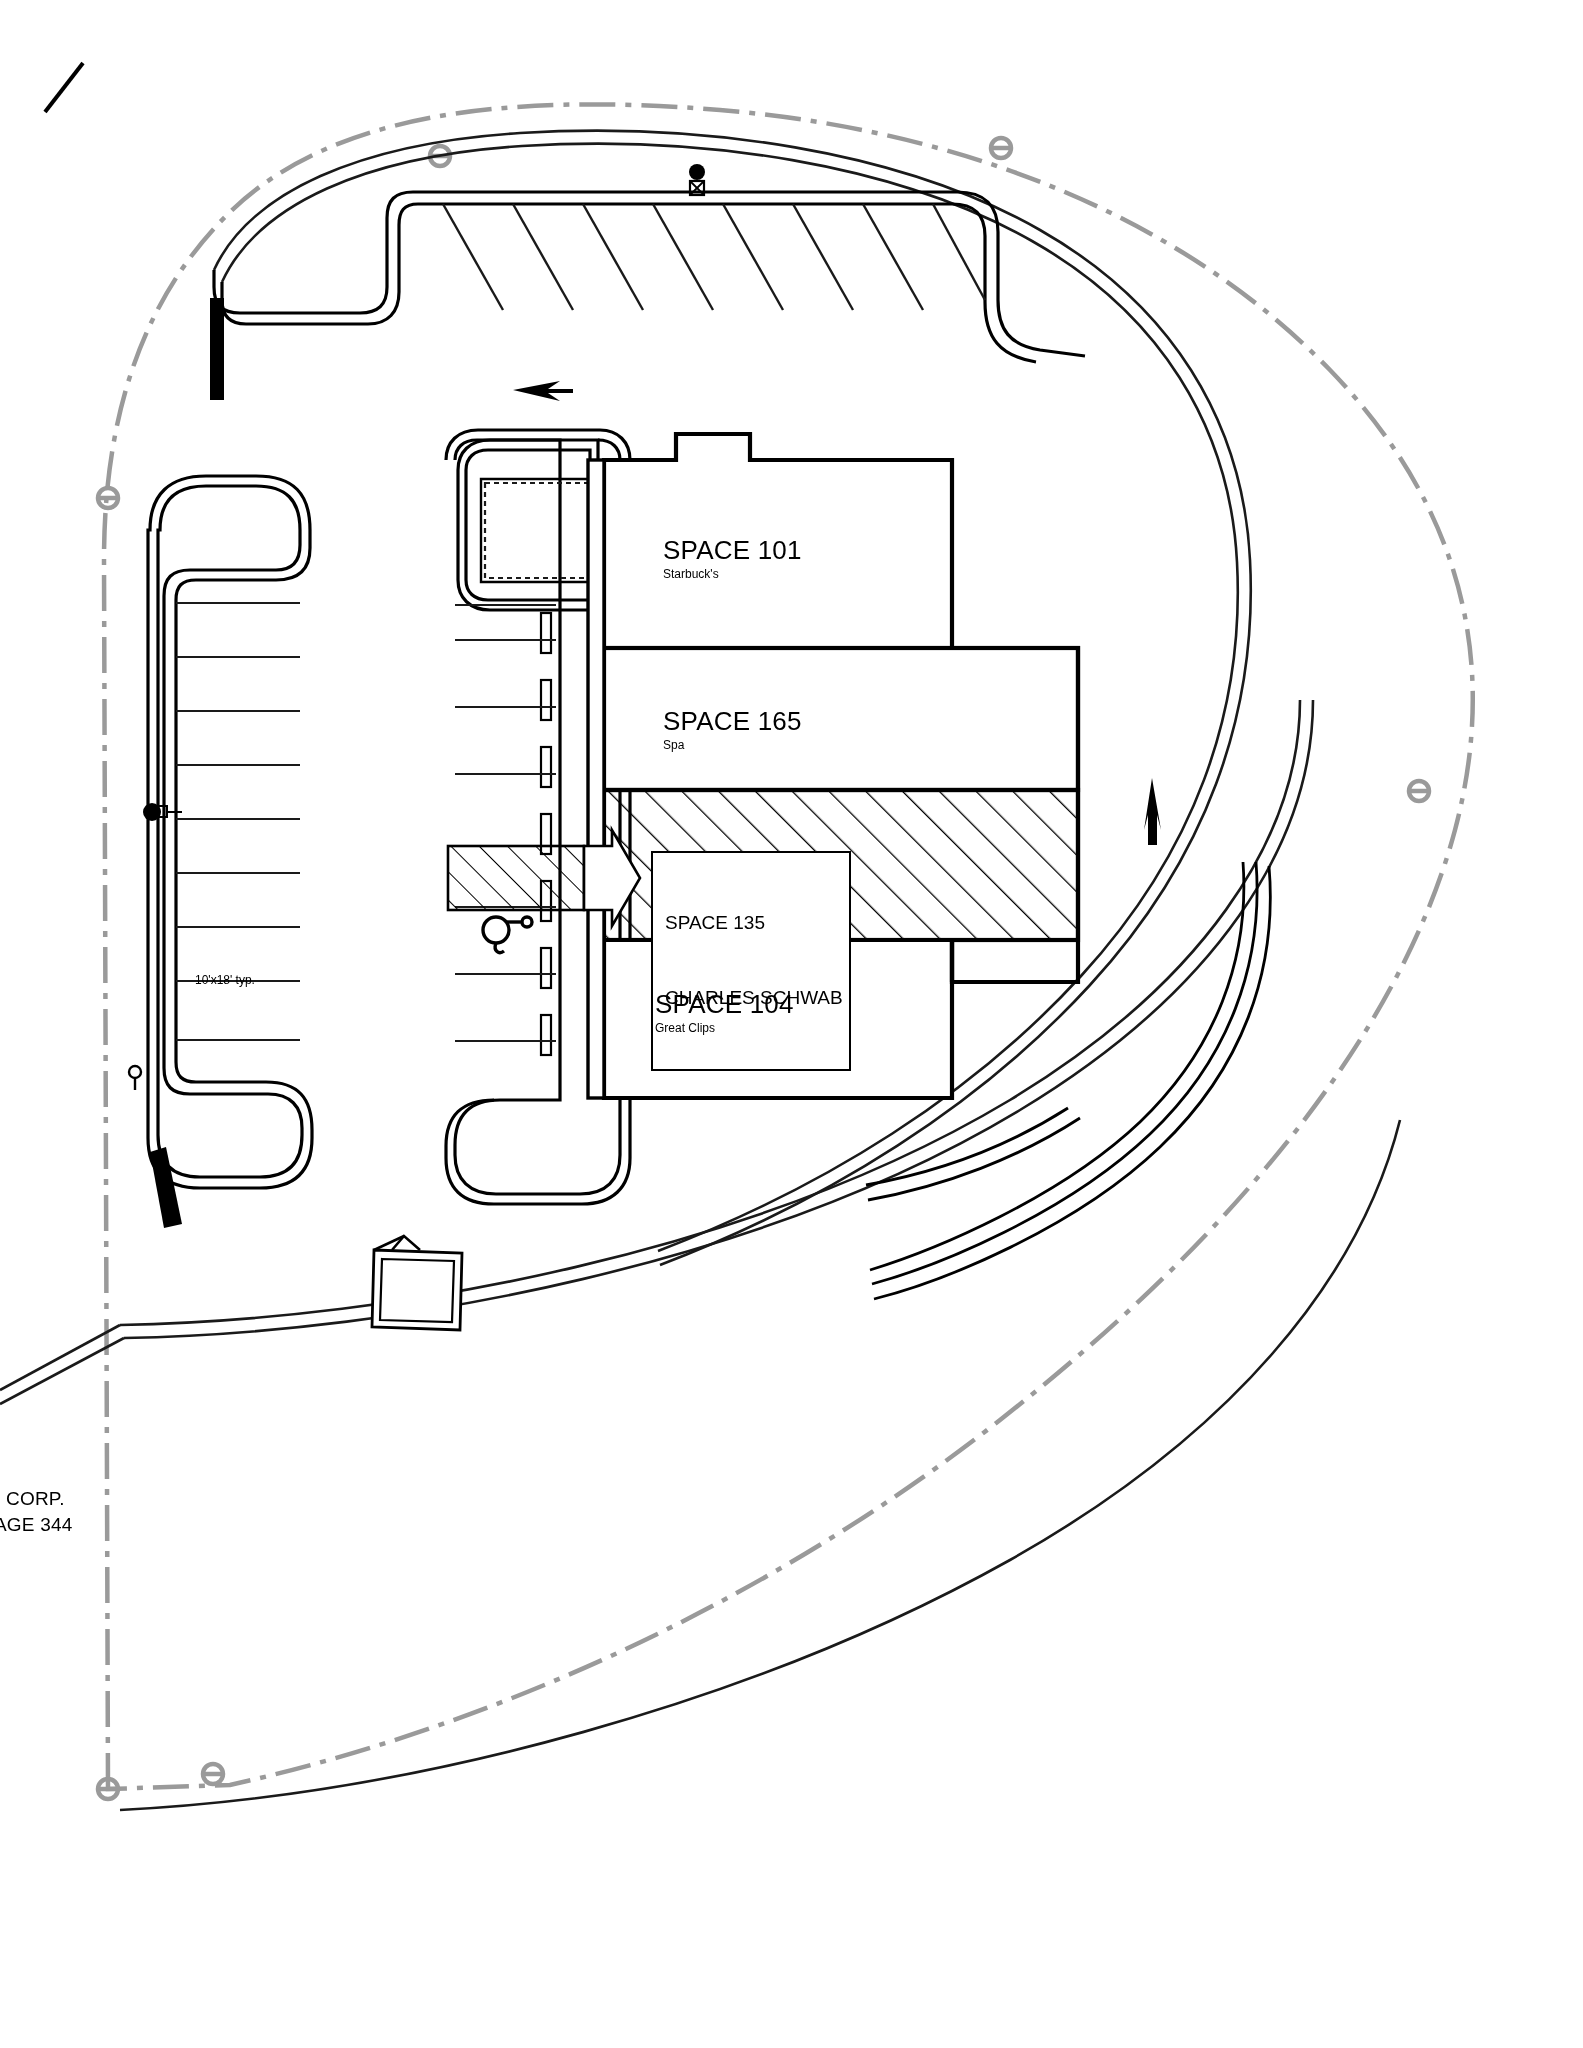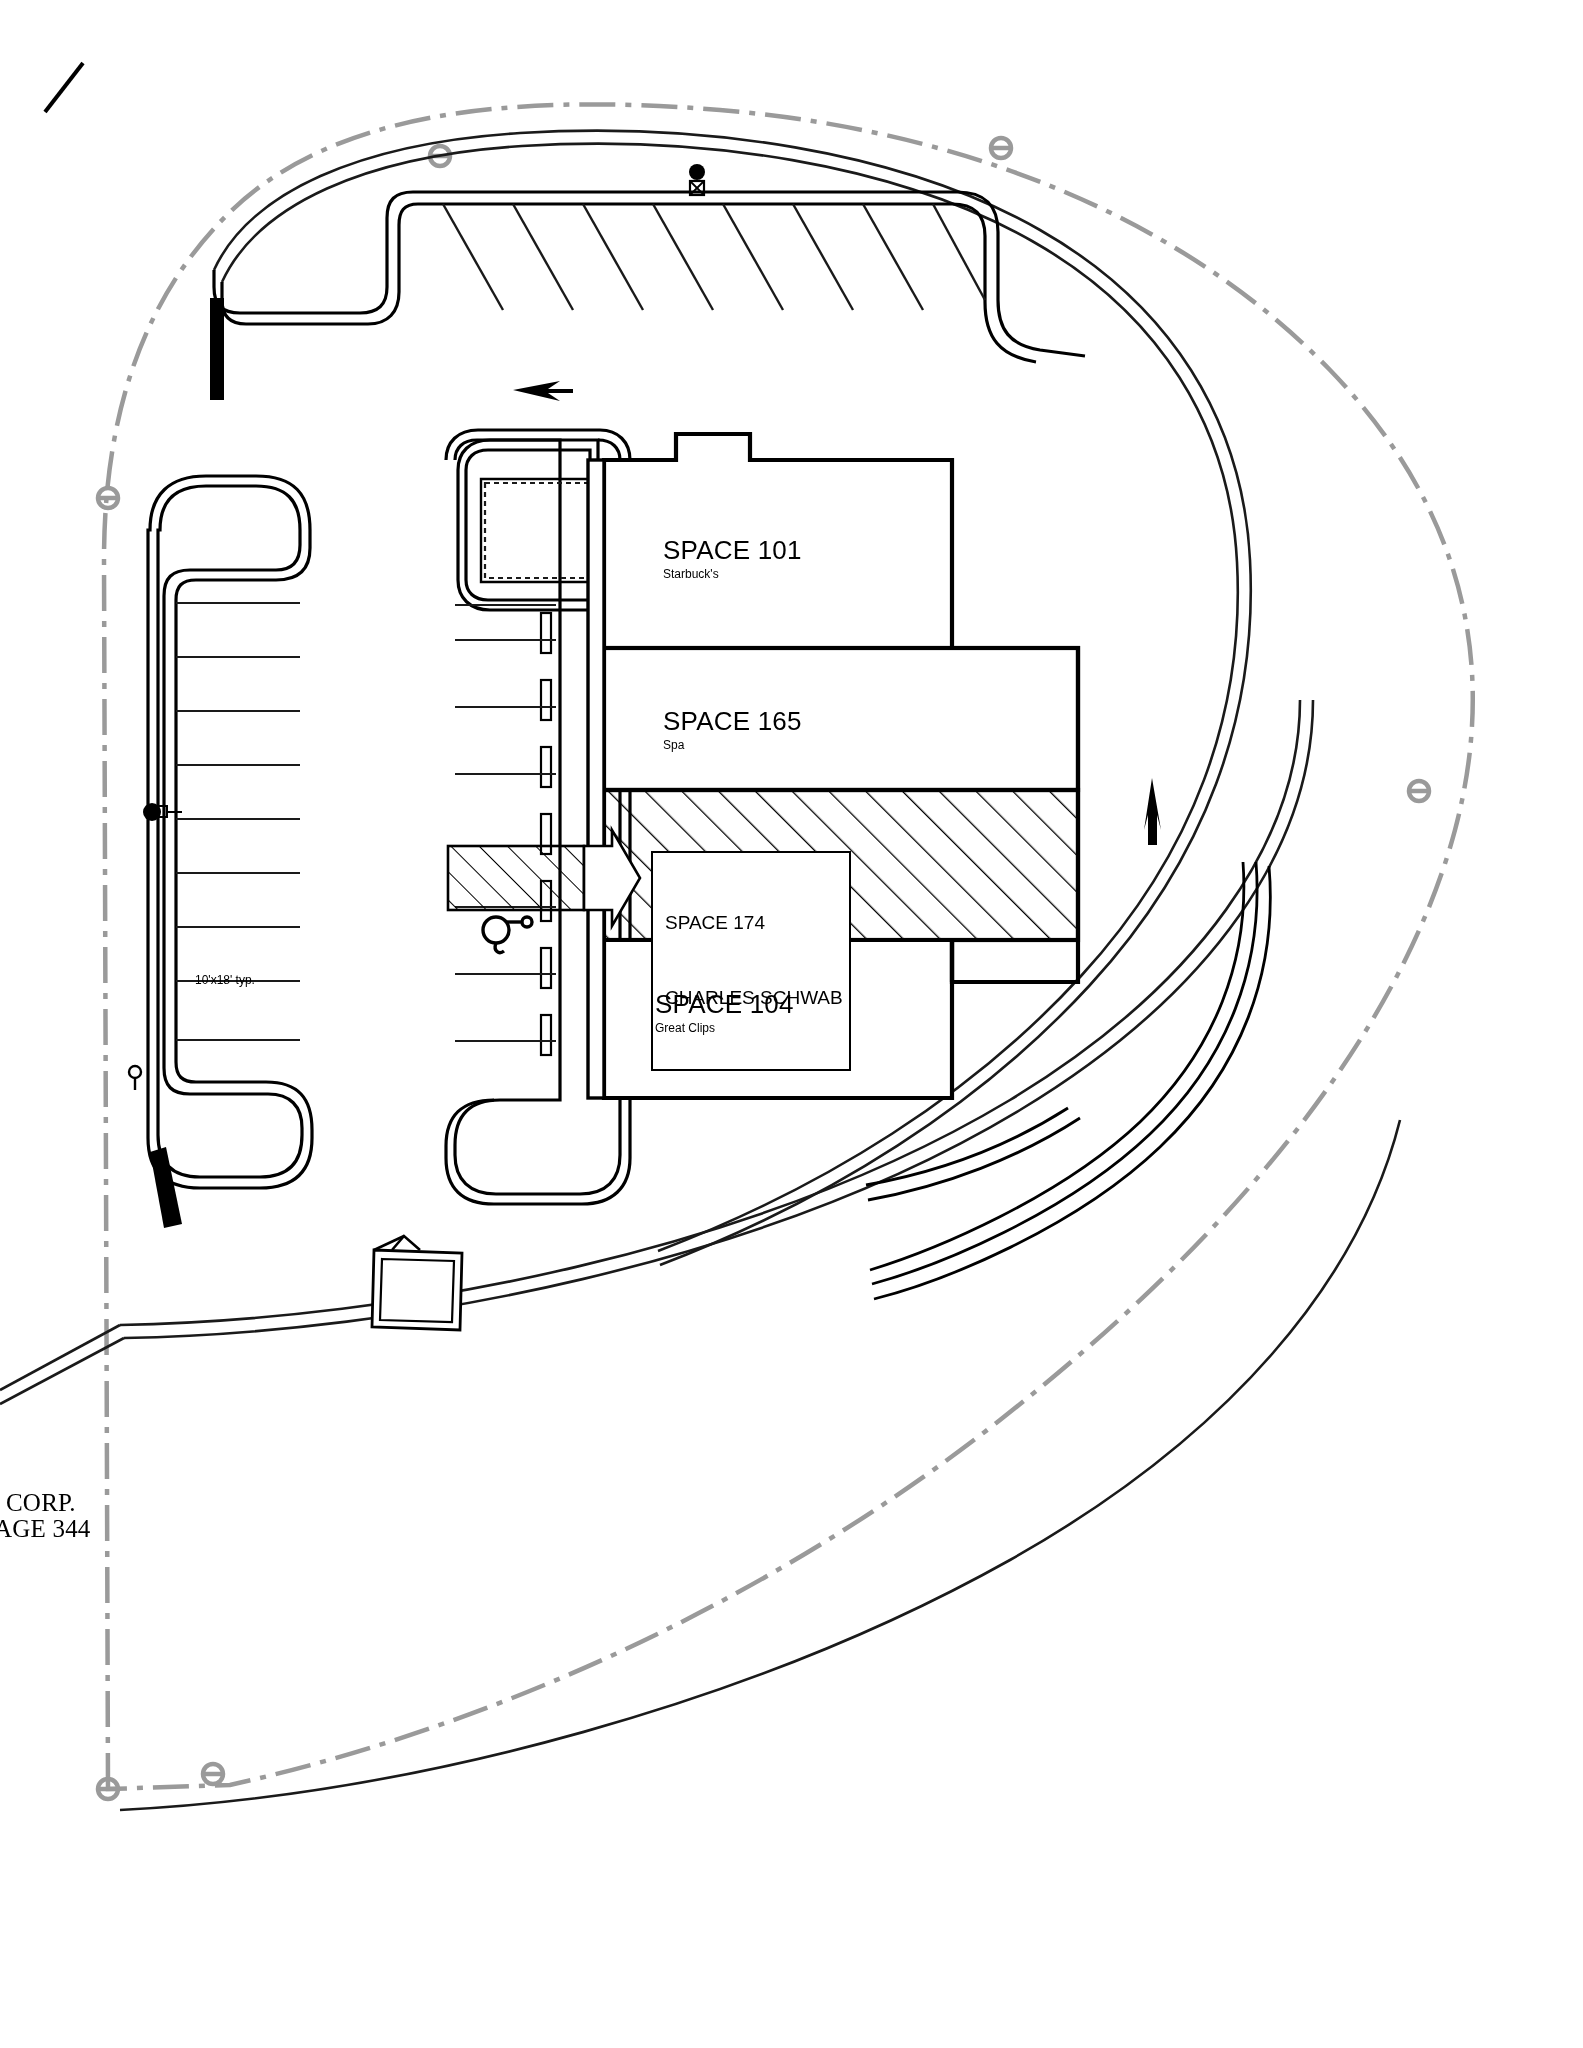--- a/index.html
+++ b/index.html
@@ -31,23 +31,22 @@
     line-height: 1.30;
   }
   .lbl-space {
     font-size: 26px;
     letter-spacing: 0.2px;
   }
   .lbl-small {
     font-size: 12px;
   }
   .lbl-ref {
-    font-size: 25px;
+    font-size: 19px;
     letter-spacing: 0.2px;
-    font-family: Liberation Serif, serif;
   }
   .callout {
     position: absolute;
     background: #ffffff;
     border: 2.4px solid #000;
     padding: 7px 10px 8px 12px;
     font-size: 19px;
     line-height: 1.32;
     color: #000;
     white-space: pre;
@@ -397,21 +396,21 @@
 
   </svg>
 
   <div class="lbl lbl-space" style="left:663px; top:534px;">SPACE 101</div>
   <div class="lbl lbl-small" style="left:663px; top:567px;">Starbuck's</div>
 
   <div class="lbl lbl-space" style="left:663px; top:705px;">SPACE 165</div>
   <div class="lbl lbl-small" style="left:663px; top:738px;">Spa</div>
 
   <div class="callout" style="left:651px; top:851px; width:200px;">
-    <div>SPACE 174</div>
+    <div>SPACE 135</div>
     <div>CHARLES SCHWAB</div>
   </div>
 
   <div class="lbl lbl-space" style="left:655px; top:988px;">SPACE 104</div>
   <div class="lbl lbl-small" style="left:655px; top:1021px;">Great Clips</div>
 
   <div class="lbl lbl-small" style="left:195px; top:973px;">10'x18' typ.</div>
 
   <div class="lbl lbl-ref" style="left:6px; top:1487px;">CORP.</div>
   <div class="lbl lbl-ref" style="left:-6px; top:1513px;">AGE 344</div>

